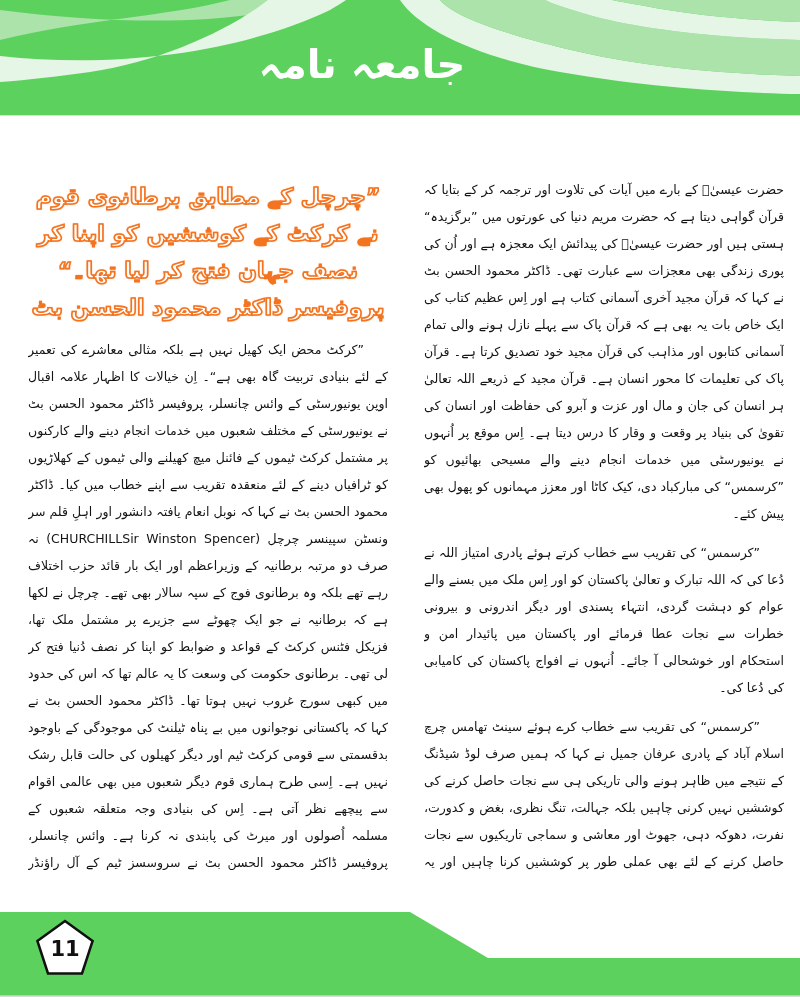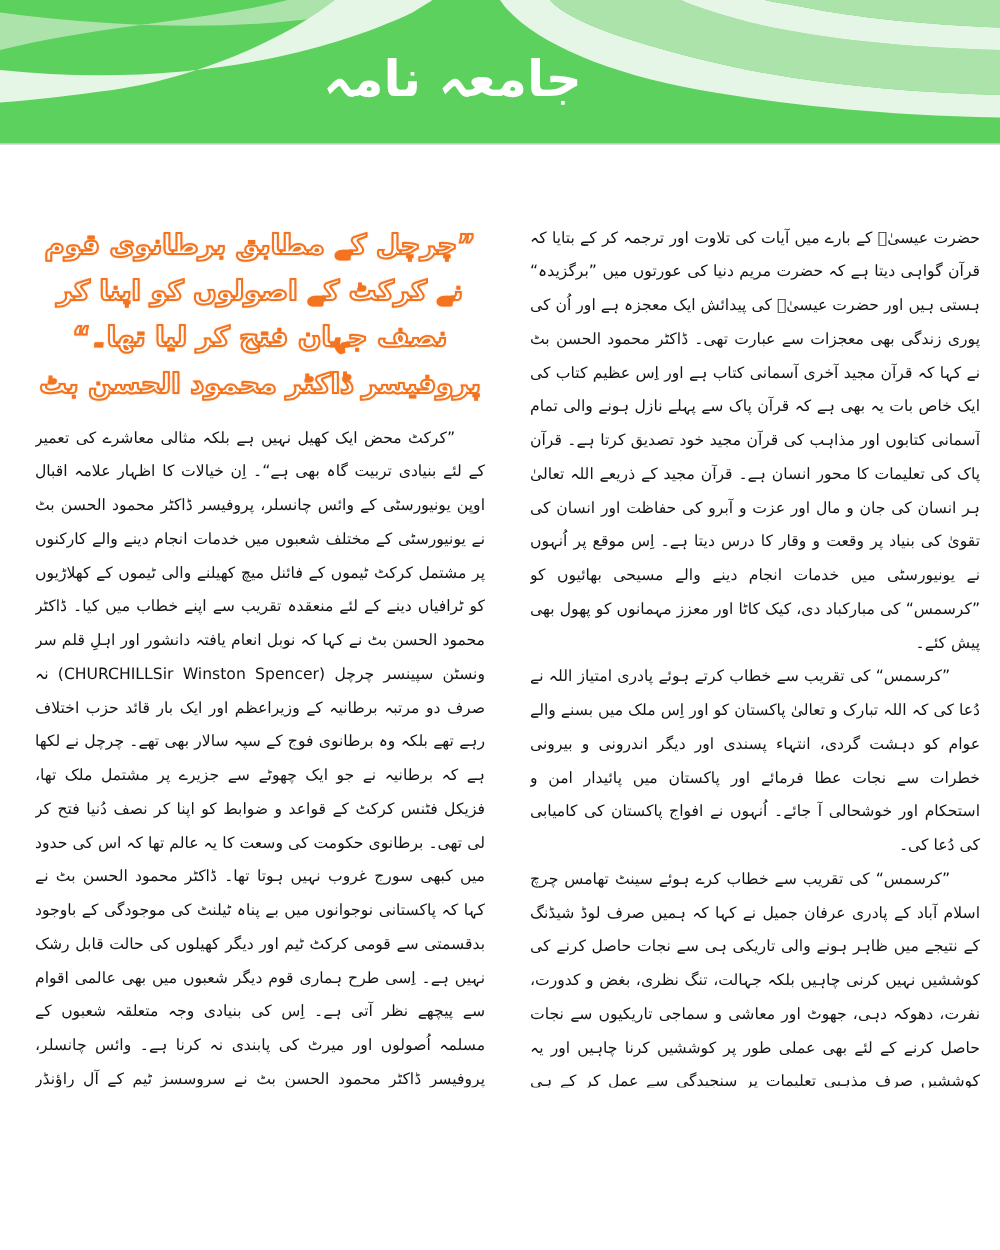--- a/index.html
+++ b/index.html
@@ -20,21 +20,21 @@
 
   
   .content { position:absolute; top:176px; left:0; width:800px; direction:rtl; color:#141414; }
   .col {
     position:absolute; top:0; width:360px; height:694px; overflow:hidden;
     text-align:justify; font-size:12.5px; line-height:27px;
   }
   .col-first  { left:424px; }   
   .col-second { left:28px;  }   
   .col p { margin:0; }
-  .col p + p { margin-top:0; }
+  .col p + p { margin-top:12px; }
   .para-indent { text-indent:24px; }
 
   .headline {
     margin:2px 0 10px 0; text-align:center;
     font-size:22px; line-height:37px; font-weight:bold;
     color:#ffffff;
     -webkit-text-stroke:1.6px #f3731f;
     text-shadow:0 0 1px #f3731f, 0 0 2px #f3731f;
   }
 
@@ -69,20 +69,28 @@
 
   <main class="content">
 
     <section class="col col-first">
       <p>حضرت عیسیٰؑ کے بارے میں آیات کی تلاوت اور ترجمہ کر کے بتایا کہ قرآن گواہی دیتا ہے کہ حضرت مریم دنیا کی عورتوں میں ”برگزیدہ“ ہستی ہیں اور حضرت عیسیٰؑ کی پیدائش ایک معجزہ ہے اور اُن کی پوری زندگی بھی معجزات سے عبارت تھی۔ ڈاکٹر محمود الحسن بٹ نے کہا کہ قرآن مجید آخری آسمانی کتاب ہے اور اِس عظیم کتاب کی ایک خاص بات یہ بھی ہے کہ قرآن پاک سے پہلے نازل ہونے والی تمام آسمانی کتابوں اور مذاہب کی قرآن مجید خود تصدیق کرتا ہے۔ قرآن پاک کی تعلیمات کا محور انسان ہے۔ قرآن مجید کے ذریعے اللہ تعالیٰ ہر انسان کی جان و مال اور عزت و آبرو کی حفاظت اور انسان کی تقویٰ کی بنیاد پر وقعت و وقار کا درس دیتا ہے۔ اِس موقع پر اُنہوں نے یونیورسٹی میں خدمات انجام دینے والے مسیحی بھائیوں کو ”کرسمس“ کی مبارکباد دی، کیک کاٹا اور معزز مہمانوں کو پھول بھی پیش کئے۔</p>
       <p class="para-indent">”کرسمس“ کی تقریب سے خطاب کرتے ہوئے پادری امتیاز اللہ نے دُعا کی کہ اللہ تبارک و تعالیٰ پاکستان کو اور اِس ملک میں بسنے والے عوام کو دہشت گردی، انتہاء پسندی اور دیگر اندرونی و بیرونی خطرات سے نجات عطا فرمائے اور پاکستان میں پائیدار امن و استحکام اور خوشحالی آ جائے۔ اُنہوں نے افواج پاکستان کی کامیابی کی دُعا کی۔</p>
       <p class="para-indent">”کرسمس“ کی تقریب سے خطاب کرے ہوئے سینٹ تھامس چرچ اسلام آباد کے پادری عرفان جمیل نے کہا کہ ہمیں صرف لوڈ شیڈنگ کے نتیجے میں ظاہر ہونے والی تاریکی ہی سے نجات حاصل کرنے کی کوششیں نہیں کرنی چاہیں بلکہ جہالت، تنگ نظری، بغض و کدورت، نفرت، دھوکہ دہی، جھوٹ اور معاشی و سماجی تاریکیوں سے نجات حاصل کرنے کے لئے بھی عملی طور پر کوششیں کرنا چاہیں اور یہ کوششیں صرف مذہبی تعلیمات پر سنجیدگی سے عمل کر کے ہی کامیاب بنائی جا سکتی ہیں۔ کرسمس کی تقریب سے یونیورسٹی کے ٹرانسپورٹ سیکشن کے انچارج اسسٹنٹ رجسٹرار مشتاق مسیح نے بھی خطاب کیا اور نہایت خوش الحانی سے دُعا بھی کرائی۔ تقریب سے پراجیکٹ ڈائریکٹر انجینئر ڈاکٹر سید عطاء اللہ شاہ نے بھی خطاب کیا۔</p>
     </section>
 
     <section class="col col-second">
-      <h1 class="headline">”چرچل کے مطابق برطانوی قوم نے کرکٹ کے اصولوں کو اپنا کر نصف جہان فتح کر لیا تھا۔“ پروفیسر ڈاکٹر محمود الحسن بٹ</h1>
+      <h1 class="headline">”چرچل کے مطابق برطانوی قوم نے کرکٹ کے کوششیں کو اپنا کر نصف جہان فتح کر لیا تھا۔“ پروفیسر ڈاکٹر محمود الحسن بٹ</h1>
       <p class="para-indent">”کرکٹ محض ایک کھیل نہیں ہے بلکہ مثالی معاشرے کی تعمیر کے لئے بنیادی تربیت گاہ بھی ہے“۔ اِن خیالات کا اظہار علامہ اقبال اوپن یونیورسٹی کے وائس چانسلر، پروفیسر ڈاکٹر محمود الحسن بٹ نے یونیورسٹی کے مختلف شعبوں میں خدمات انجام دینے والے کارکنوں پر مشتمل کرکٹ ٹیموں کے فائنل میچ کھیلنے والی ٹیموں کے کھلاڑیوں کو ٹرافیاں دینے کے لئے منعقدہ تقریب سے اپنے خطاب میں کیا۔ ڈاکٹر محمود الحسن بٹ نے کہا کہ نوبل انعام یافتہ دانشور اور اہلِ قلم سر ونسٹن سپینسر چرچل (CHURCHILLSir Winston Spencer) نہ صرف دو مرتبہ برطانیہ کے وزیراعظم اور ایک بار قائد حزب اختلاف رہے تھے بلکہ وہ برطانوی فوج کے سپہ سالار بھی تھے۔ چرچل نے لکھا ہے کہ برطانیہ نے جو ایک چھوٹے سے جزیرے پر مشتمل ملک تھا، فزیکل فٹنس کرکٹ کے قواعد و ضوابط کو اپنا کر نصف دُنیا فتح کر لی تھی۔ برطانوی حکومت کی وسعت کا یہ عالم تھا کہ اس کی حدود میں کبھی سورج غروب نہیں ہوتا تھا۔ ڈاکٹر محمود الحسن بٹ نے کہا کہ پاکستانی نوجوانوں میں بے پناہ ٹیلنٹ کی موجودگی کے باوجود بدقسمتی سے قومی کرکٹ ٹیم اور دیگر کھیلوں کی حالت قابل رشک نہیں ہے۔ اِسی طرح ہماری قوم دیگر شعبوں میں بھی عالمی اقوام سے پیچھے نظر آتی ہے۔ اِس کی بنیادی وجہ متعلقہ شعبوں کے مسلمہ اُصولوں اور میرٹ کی پابندی نہ کرنا ہے۔ وائس چانسلر، پروفیسر ڈاکٹر محمود الحسن بٹ نے سروسسز ٹیم کے آل راؤنڈر محمد اشفاق کو رنرز ٹرافی اور ونر ٹیم یونٹی کے کیپٹن خاور مشہود کو ونرز ٹرافی دی۔ اِس موقع پر اُنہوں نے یونیورسٹی کے پراجیکٹ ڈائریکٹوریٹ کو ہدایت کی کہ رہائشی کالونی میں کرکٹ گراؤنڈ کی تیاری کے لئے پندرہ دن کے اندر اندر سفارشات تیار کر کے پیش کی جائیں۔ علاوہ ازیں اُنہوں نے اِس عزم کا اظہار بھی کیا کہ یونیورسٹی میں کرکٹ سمیت تمام کھیلوں کے فروغ کے لئے انتظامیہ اپنا بھرپور تعاون جاری رکھے گی۔</p>
     </section>
 
   </main>
 
+  <footer class="footer">
+    <svg width="800" height="110" viewBox="0 0 800 110" aria-hidden="true">
+      <path d="M0,22 L410,22 L488,68 L800,68 L800,106 L0,106 Z" fill="#5dd15d"></path>
+      <line x1="0" y1="106" x2="800" y2="106" stroke="#cfcfcf" stroke-width="1.5"></line>
+      <polygon points="65,31 92.6,51 82,83.5 48,83.5 37.4,51" fill="#ffffff" stroke="#111111" stroke-width="2.5"></polygon>
+      <text x="65" y="66" text-anchor="middle" class="badge-number">11</text>
+    </svg>
+  </footer>
 
 </div>
 
 </body></html>

